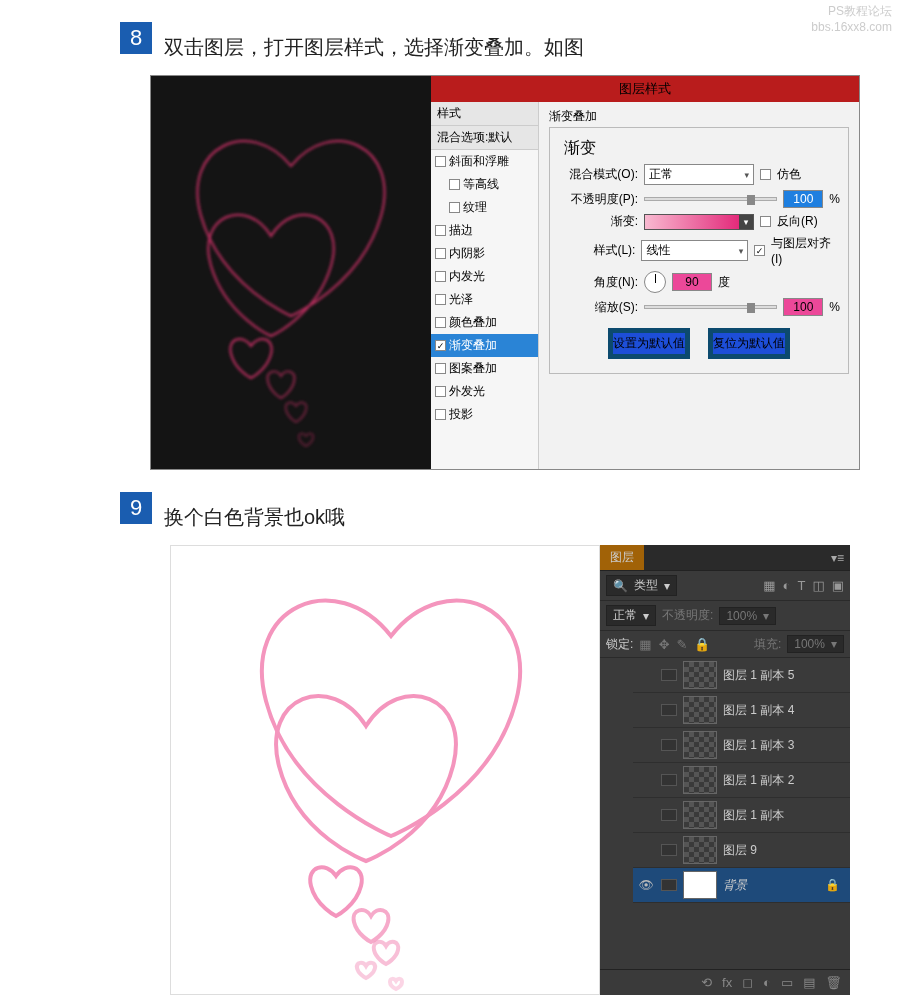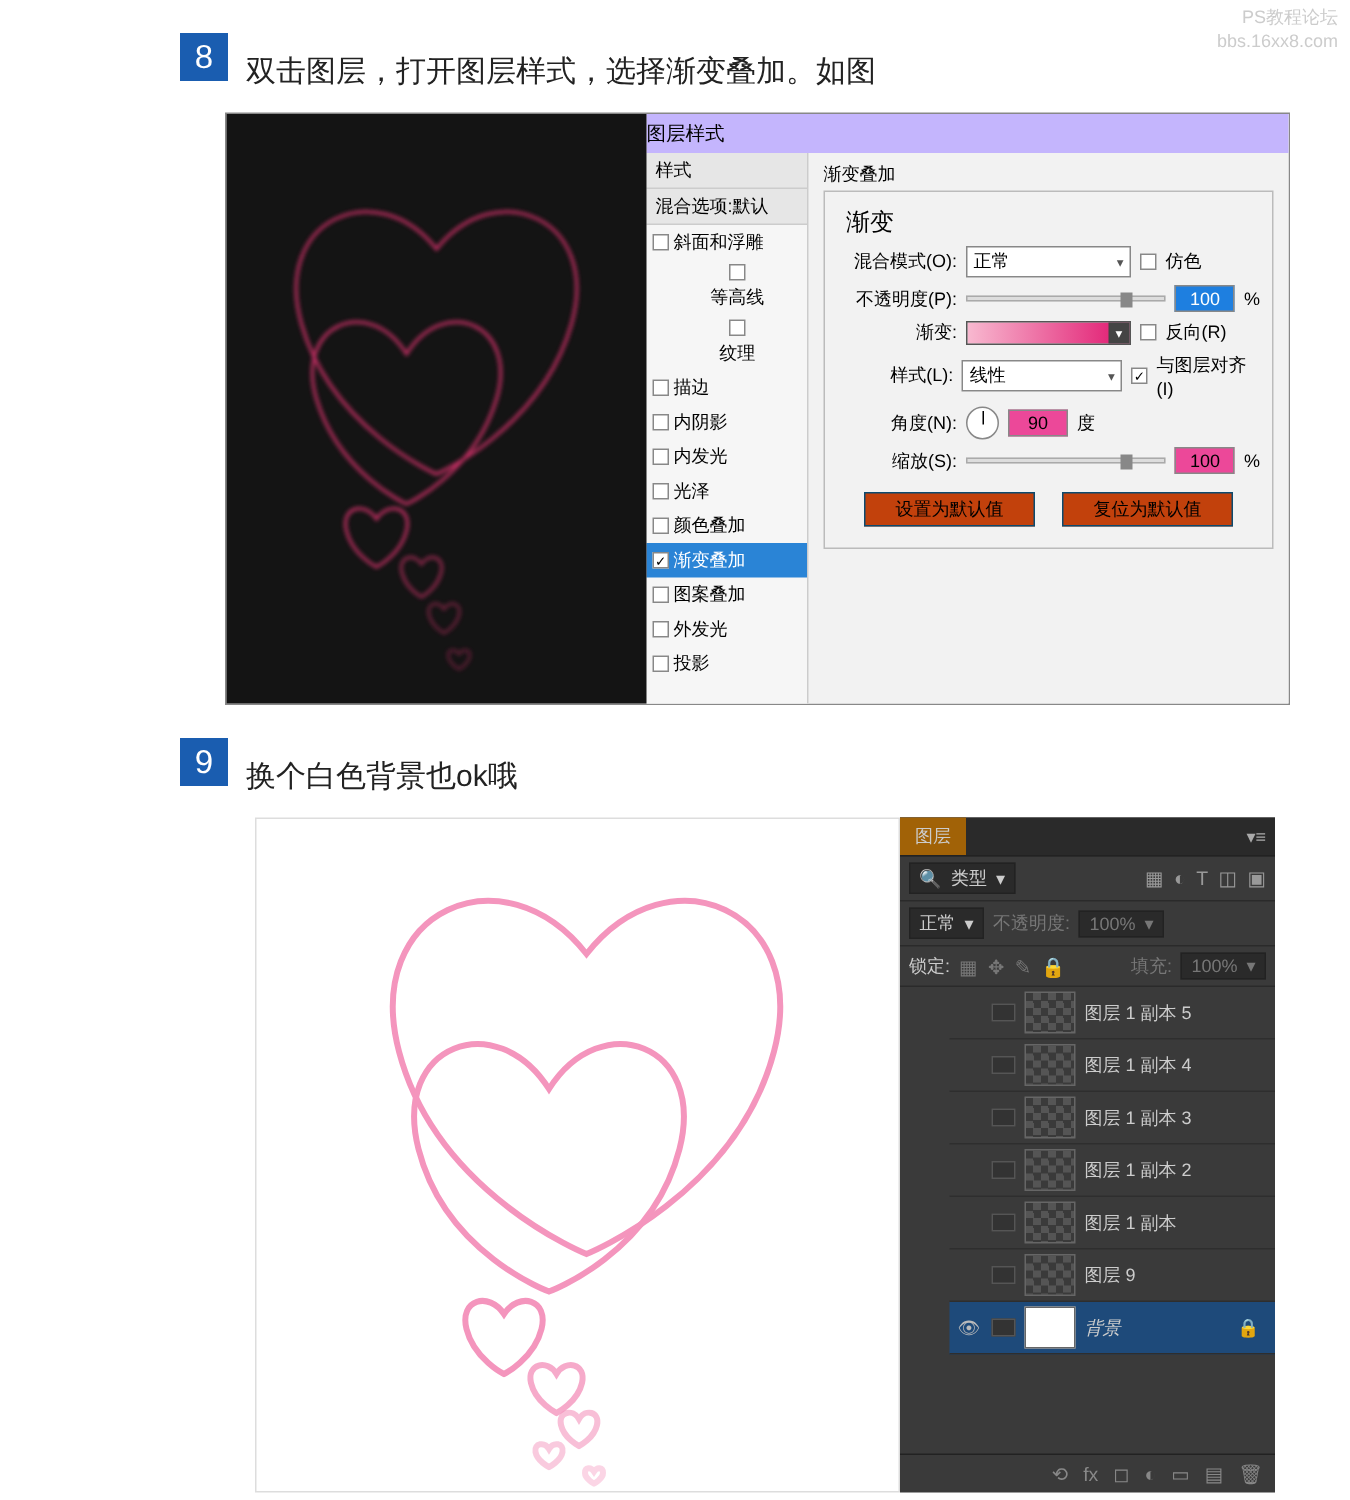--- a/index.html
+++ b/index.html
@@ -8,45 +8,45 @@
   .page { padding: 0 0 30px 0; }
   .step { display: flex; align-items: center; padding: 14px 0 14px 120px; }
   .step-num { width: 32px; height: 32px; background: #1a5db0; color: #fff; font-size: 22px; display: flex; align-items: center; justify-content: center; margin-right: 12px; }
   .step-text { font-size: 20px; color: #222; margin-top: 20px; }
   .figure { margin-left: 150px; }
 
   
   .fig8 { display: flex; width: 710px; height: 395px; border: 1px solid #888; }
   .preview8 { width: 280px; background: #141414; position: relative; overflow: hidden; }
   .dlg { flex: 1; background: #f2f2f2; display: flex; flex-direction: column; font-size: 12px; }
-  .dlg-title { background: #c4b5fd; color: #000; padding: 4px 0; font-size: 13px; }
+  .dlg-title { background: #b91c1c; color: #000; text-align: center; padding: 4px 0; font-size: 13px; }
   .dlg-body { flex: 1; display: flex; }
   .style-list { width: 108px; background: #f6f6f6; border-right: 1px solid #ccc; }
   .style-head { background: #e6e6e6; padding: 3px 6px; border-bottom: 1px solid #ccc; font-size: 12px; }
   .style-item { display: flex; align-items: center; padding: 3px 4px; font-size: 12px; gap: 3px; }
-  .style-item.indent { padding-left: 18px; flex-direction: column; }
+  .style-item.indent { padding-left: 18px; }
   .style-item.sel { background: #2a84d6; color: #fff; }
   .cb { width: 11px; height: 11px; border: 1px solid #888; background: #fff; display: inline-flex; align-items: center; justify-content: center; font-size: 9px; color: #000; }
   .panel { flex: 1; padding: 6px 10px; }
   .group-title { font-size: 12px; margin-bottom: 2px; }
   .group { border: 1px solid #bbb; padding: 10px 8px 14px 8px; }
   .subgroup-title { font-size: 16px; margin: 0 0 3px 6px; }
   .row { display: flex; align-items: center; margin: 5px 0; gap: 6px; font-size: 12px; }
   .row .lbl { width: 80px; text-align: right; }
   .sel-box { border: 1px solid #888; background: #fff; padding: 1px 4px; width: 110px; display: flex; justify-content: space-between; align-items: center; }
   .sel-arrow { font-size: 9px; color: #555; }
   .slider { flex: 1; height: 4px; background: #ddd; position: relative; border: 1px solid #aaa; }
   .slider-thumb { position: absolute; top: -3px; width: 8px; height: 10px; background: #888; }
   .num-box { border: 1px solid #888; background: #ec4899; padding: 1px 4px; width: 40px; text-align: center; }
   .num-box.blue { background: #1e7fe0; color: #fff; }
   .grad-swatch { width: 110px; height: 16px; border: 1px solid #555; background: linear-gradient(to right, #f8b9d0, #e0156e); display: flex; justify-content: flex-end; align-items: center; }
   .grad-arrow { width: 14px; background: #444; color: #fff; font-size: 9px; text-align: center; height: 100%; display: flex; align-items: center; justify-content: center; }
   .dial { width: 22px; height: 22px; border: 1px solid #888; border-radius: 50%; position: relative; background: #fff; }
   .dial::after { content: ""; position: absolute; left: 50%; top: 2px; width: 1px; height: 9px; background: #000; }
-  .btn { border: 1px solid #0c4a6e; background: #c2410c; padding: 2px 20px; font-size: 12px; }
+  .btn { border: 5px solid #0c4a6e; background: #1d4ed8; padding: 2px 0; font-size: 12px; }
   .btn-row { display: flex; gap: 18px; justify-content: center; margin-top: 12px; }
 
   
   .fig9 { display: flex; width: 680px; height: 450px; margin-left: 170px; }
   .preview9 { flex: 1; background: #fff; border: 1px solid #ddd; position: relative; overflow: hidden; }
   .layers-panel { width: 250px; background: #3a3a3a; color: #ccc; font-size: 12px; display: flex; flex-direction: column; }
   .lp-tabs { display: flex; background: #2a2a2a; border-bottom: 1px solid #222; align-items: center; }
   .lp-tab { padding: 4px 10px; background: #a16207; }
   .lp-spacer { flex: 1; }
   .lp-arrow { padding: 0 6px; font-size: 12px; color: #aaa; }

